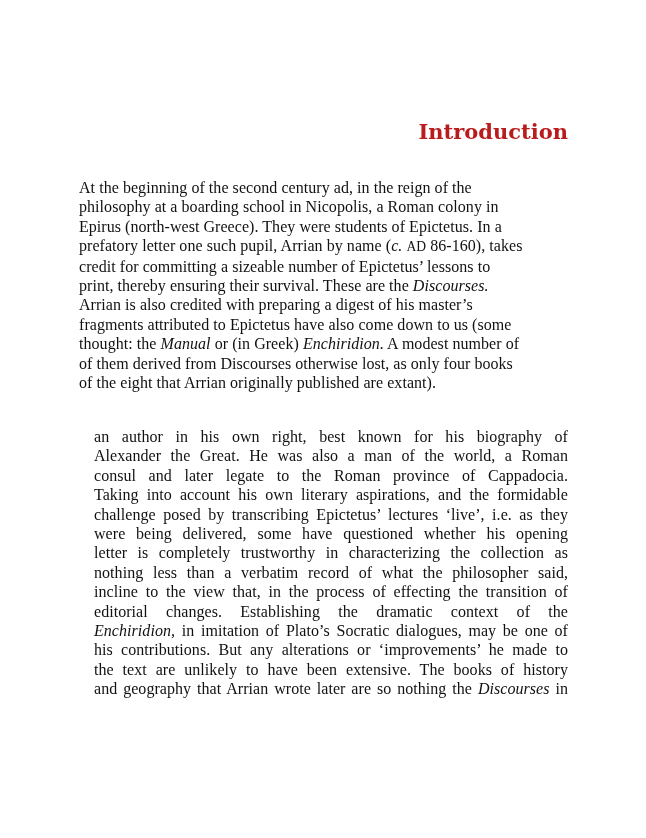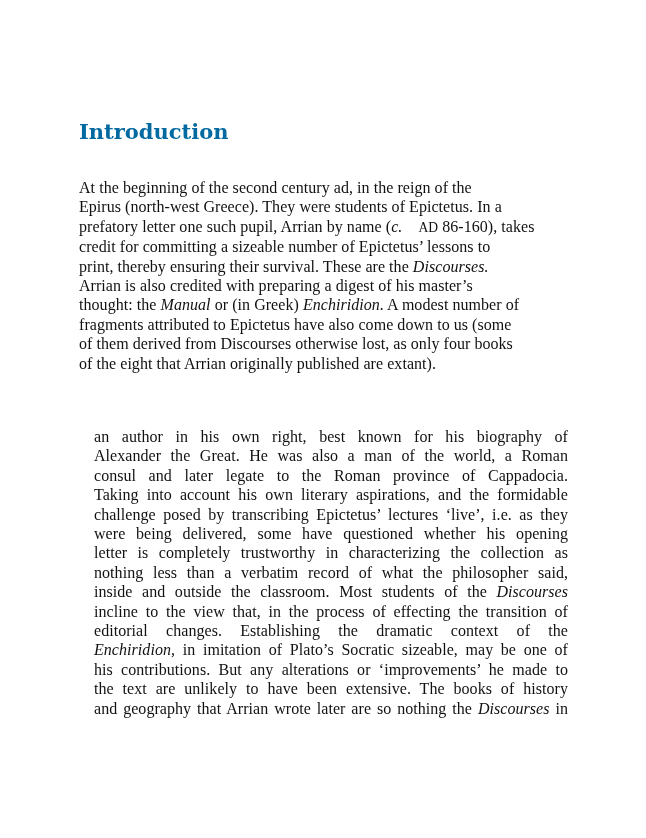--- a/index.html
+++ b/index.html
@@ -19,27 +19,27 @@
       position: absolute;
       left: 79px;
       top: 0;
       width: 489px;
     }
     .title {
       position: absolute;
       left: 0;
       top: 117px;
       width: 489px;
-      text-align: left;
+      text-align: right;
       font-family: "DejaVu Serif", serif;
       font-weight: bold;
       font-size: 21px;
       line-height: 30px;
       margin: 0;
-      color: #0369a1;
+      color: #b91c1c;
     }
     .para {
       font-family: "Liberation Serif", serif;
       font-size: 16px;
       line-height: 19.4px;
       margin: 0;
       letter-spacing: 0.05px;
     }
     .p1 {
       position: absolute;
@@ -65,53 +65,52 @@
       text-align: justify;
       text-align-last: justify;
       white-space: normal;
     }
     .indent {
       padding-left: 15px;
     }
     .sc {
       font-variant: small-caps;
       font-size: 0.85em;
-      margin-left: 12px;
     }
     i { font-style: italic; }
   </style>
 </head>
 <body>
 
 <div class="page">
   <h1 class="title">Introduction</h1>
 
   <div class="para p1">
     <span class="line">At the beginning of the second century ad, in the reign of the</span>
+    <span class="line">philosophy at a boarding school in Nicopolis, a Roman colony in</span>
     <span class="line">Epirus (north-west Greece). They were students of Epictetus. In a</span>
     <span class="line"><span>prefatory letter one such pupil, Arrian by name (</span><i>c.</i> <span class="sc">AD</span><span> 86-160), takes</span></span>
     <span class="line">credit for committing a sizeable number of Epictetus’ lessons to</span>
     <span class="line"><span>print, thereby ensuring their survival. These are the </span><i>Discourses.</i></span>
     <span class="line">Arrian is also credited with preparing a digest of his master’s</span>
+    <span class="line">fragments attributed to Epictetus have also come down to us (some</span>
     <span class="line"><span>thought: the </span><i>Manual</i><span> or (in Greek) </span><i>Enchiridion.</i><span> A modest number of</span></span>
-    <span class="line">fragments attributed to Epictetus have also come down to us (some</span>
     <span class="line">of them derived from Discourses otherwise lost, as only four books</span>
     <span class="line">of the eight that Arrian originally published are extant).</span>
   </div>
 
   <div class="para p2">
     <span class="jline">an author in his own right, best known for his biography of</span>
     <span class="jline">Alexander the Great. He was also a man of the world, a Roman</span>
     <span class="jline">consul and later legate to the Roman province of Cappadocia.</span>
     <span class="jline">Taking into account his own literary aspirations, and the formidable</span>
     <span class="jline">challenge posed by transcribing Epictetus’ lectures ‘live’, i.e. as they</span>
     <span class="jline">were being delivered, some have questioned whether his opening</span>
     <span class="jline">letter is completely trustworthy in characterizing the collection as</span>
     <span class="jline">nothing less than a verbatim record of what the philosopher said,</span>
-    <span class="jline"><span>inside and outside the classroom. Most students of the </span><i>Discourses</i></span>
     <span class="jline">incline to the view that, in the process of effecting the transition of</span>
     <span class="jline">editorial changes. Establishing the dramatic context of the</span>
-    <span class="jline"><i>Enchiridion,</i><span> in imitation of Plato’s Socratic sizeable, may be one of</span></span>
+    <span class="jline"><i>Enchiridion,</i><span> in imitation of Plato’s Socratic dialogues, may be one of</span></span>
     <span class="jline">his contributions. But any alterations or ‘improvements’ he made to</span>
     <span class="jline">the text are unlikely to have been extensive. The books of history</span>
     <span class="jline"><span>and geography that Arrian wrote later are so nothing the </span><i>Discourses</i><span> in</span></span>
   </div>
 </div>
 
 </body></html>

